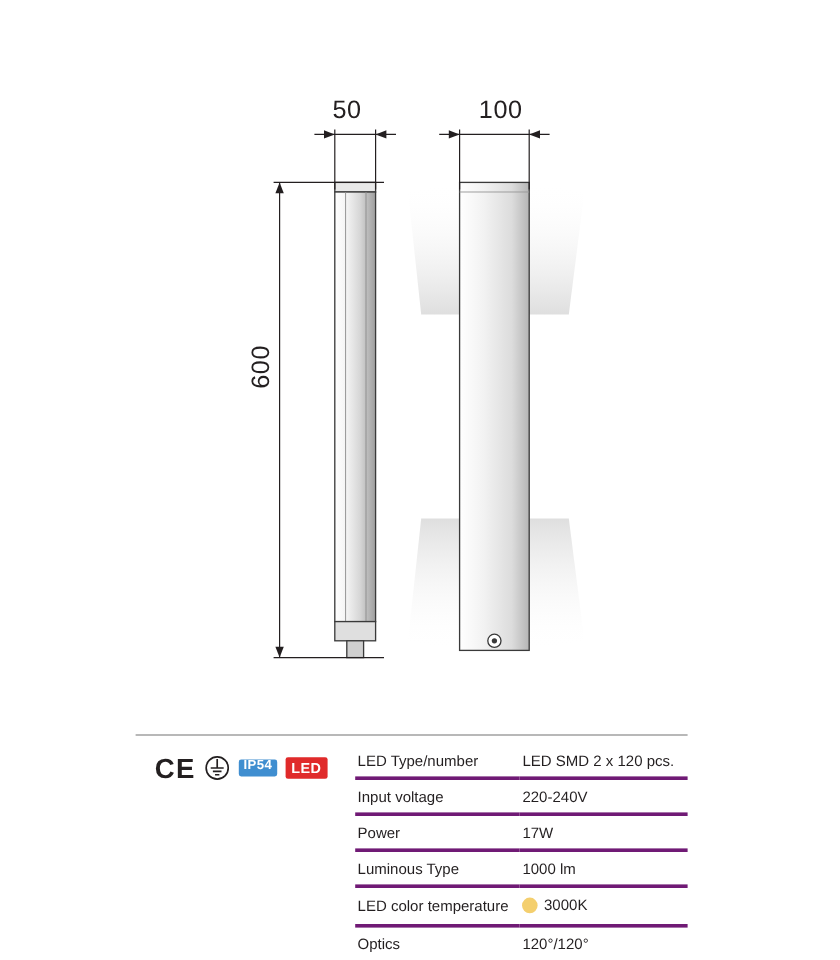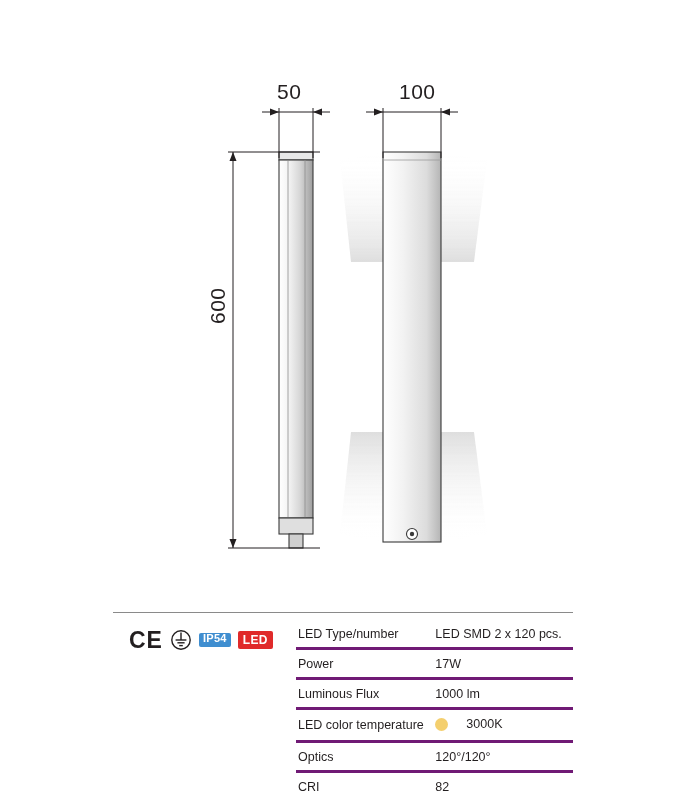--- a/index.html
+++ b/index.html
@@ -127,21 +127,21 @@
     white-space: nowrap;
   }
   table.specs tr:first-child td {
     border-top: 0;
   }
   td.k { width: 137px; }
   td.v { width: 140px; }
   .cct {
     display: inline-flex;
     align-items: center;
-    gap: 18px;
+    gap: 5px;
   }
   .cct-dot {
     width: 13px;
     height: 13px;
     border-radius: 50%;
     background: #f4cf6e;
     display: inline-block;
   }
 </style>
 </head>
@@ -255,25 +255,29 @@
       <span class="badge-led">LED</span>
     </div>
 
     <table class="specs">
       <tbody>
         <tr>
           <td class="k">LED Type/number</td>
           <td class="v">LED SMD 2 x 120 pcs.</td>
         </tr>
         <tr>
+          <td class="k">Input voltage</td>
+          <td class="v">220-240V</td>
+        </tr>
+        <tr>
           <td class="k">Power</td>
           <td class="v">17W</td>
         </tr>
         <tr>
-          <td class="k">Luminous Flux</td>
+          <td class="k">Luminous Type</td>
           <td class="v">1000 lm</td>
         </tr>
         <tr>
           <td class="k">LED color temperature</td>
           <td class="v">
             <span class="cct">
               <span class="cct-dot"></span>
               <span>3000K</span>
             </span>
           </td>

